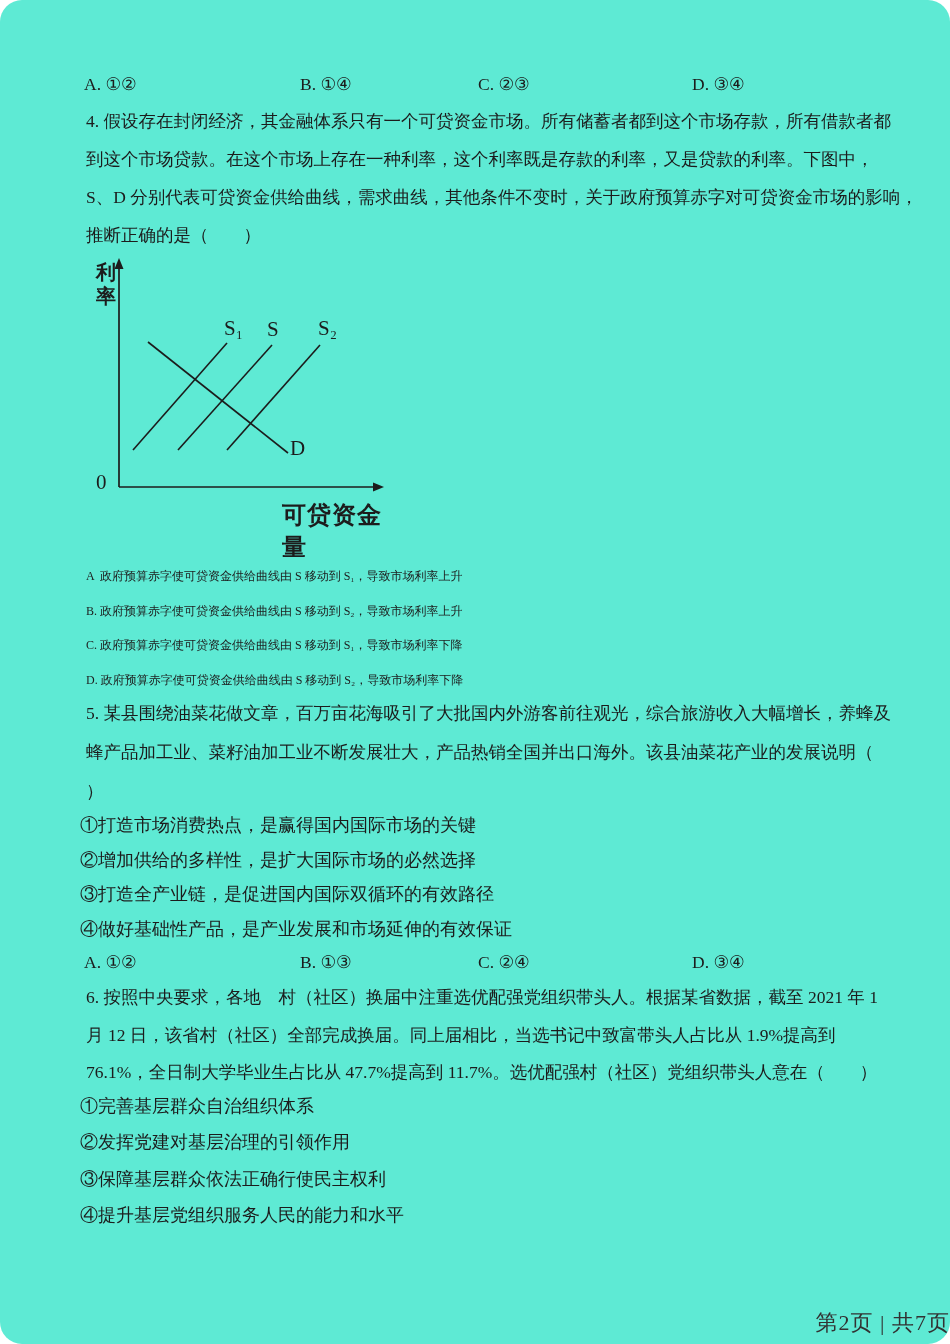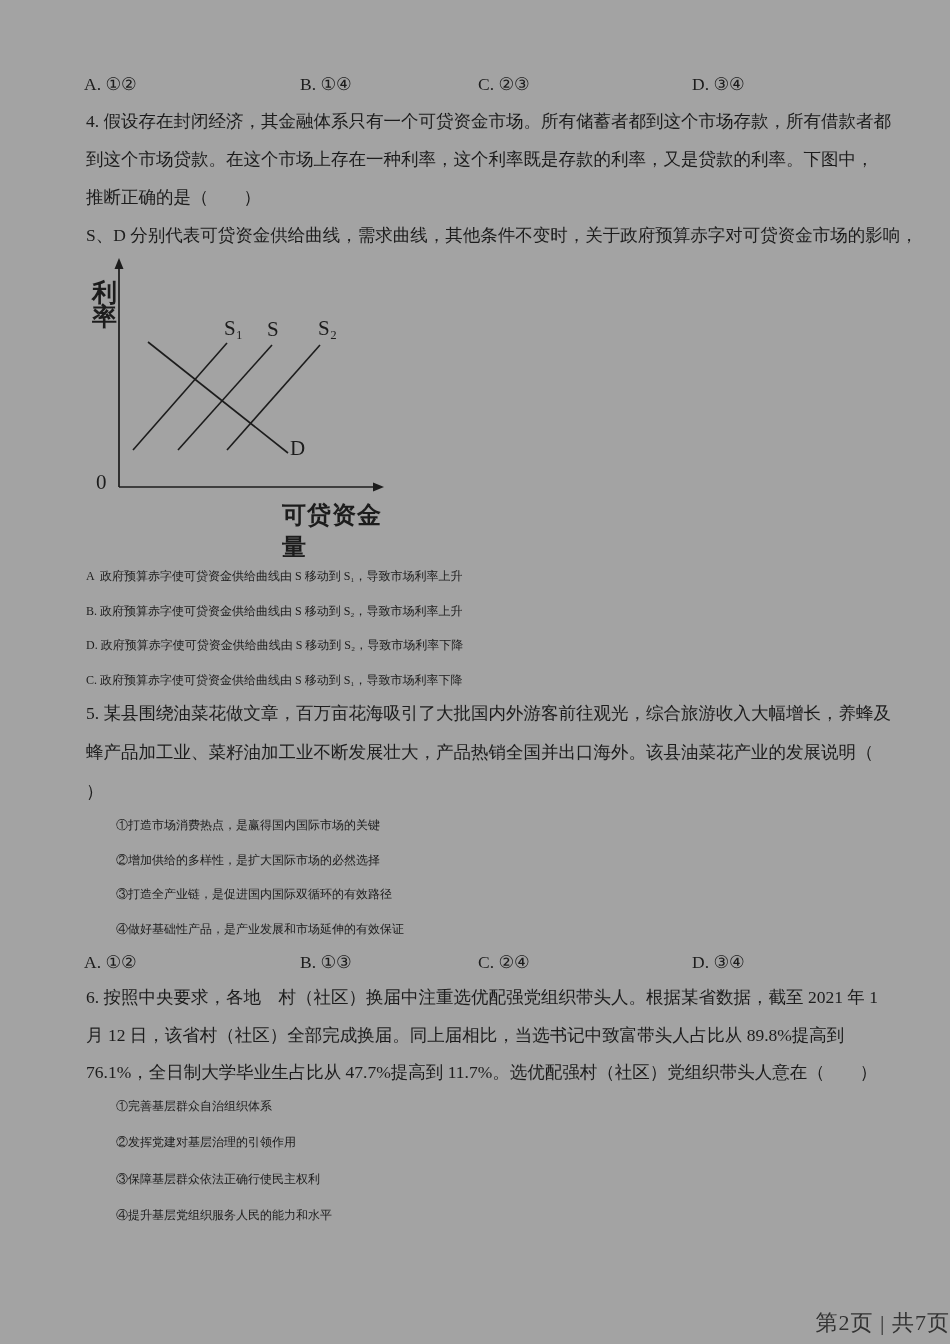--- a/index.html
+++ b/index.html
@@ -1,48 +1,49 @@
 <!DOCTYPE html>
 <html><head>
 <meta charset="utf-8">
 <style>
   html,body{margin:0;padding:0;background:#ffffff;}
   .page{
-    position:relative;width:950px;height:1344px;background:#a3a3a3;
+    position:relative;width:950px;height:1344px;background:#5eead4;
     font-family:"Liberation Serif","DejaVu Serif",serif;color:#1c1c1c;
     overflow:hidden;
+    border-radius:22px;
   }
   .line{white-space:pre;}
   
   .optrow{position:absolute;left:84px;width:820px;height:32px;font-size:17.5px;line-height:32px;white-space:pre;}
   .optcell{position:absolute;top:0;}
   .c0{left:0;}.c1{left:196px;margin-left:20px;}.c2{left:394px;}.c3{left:608px;}
   .row1{top:68px;}
   .row2{top:946px;}
   
   .para{position:absolute;left:86px;width:810px;font-size:17.5px;}
   .q4para{top:102px;}   .q4para .line{line-height:38px;}
   .q5para{top:694px;}   .q5para .line{line-height:39px;}
   .q6para{top:979px;}   .q6para .line{line-height:37.5px;}
   
   .q4opts{position:absolute;left:86px;top:559px;font-size:12px;}
   .q4opts .line{line-height:34.5px;}
   
-  .items{position:absolute;left:80px;font-size:12px;margin-left:36px;}
+  .items{position:absolute;left:80px;font-size:18px;}
   .q5items{top:808px;}  .q5items .line{line-height:34.7px;}
   .q6items{top:1088px;} .q6items .line{line-height:36.4px;}
   
   .graph{position:absolute;left:88px;top:256px;width:312px;height:280px;}
   .graph svg{position:absolute;left:0;top:0;}
   .graph svg .axis{stroke:#1c1c1c;stroke-width:1.7;fill:none;}
   .graph svg .arrow{fill:#1c1c1c;stroke:none;}
   .graph svg .curve{stroke:#1c1c1c;stroke-width:1.6;}
   .glabel{position:absolute;font-size:21px;color:#1c1c1c;}
-  .ylab{left:4px;top:24px;width:24px;font-size:25px;line-height:24px;font-weight:bold;
-        font-family:"Liberation Sans","DejaVu Sans",sans-serif;text-align:left;word-break:break-all;}
+  .ylab{left:4px;top:4px;width:24px;font-size:20px;line-height:24px;font-weight:bold;
+        font-family:"Liberation Sans","DejaVu Sans",sans-serif;text-align:right;word-break:break-all;}
   .origin{left:8px;top:214px;font-size:21px;}
   .xlab{left:194px;top:243px;font-size:24px;font-weight:bold;letter-spacing:1px;
         font-family:"Liberation Sans","DejaVu Sans",sans-serif;}
   .ls1{left:136px;top:60px;text-align:right;}
   .ls {left:179px;top:61px;}
   .ls2{left:230px;top:60px;}
   .ld {left:202px;top:180px;}
   
   .footer{position:absolute;left:0;right:0;top:1308px;text-align:right;
           font-size:22px;letter-spacing:1px;color:#323232;
@@ -56,22 +57,22 @@
   <div class="optrow row1">
     <span class="optcell c0">A. ①②</span>
     <span class="optcell c1">B. ①④</span>
     <span class="optcell c2">C. ②③</span>
     <span class="optcell c3">D. ③④</span>
   </div>
 
   <div class="para q4para">
     <div class="line">4. 假设存在封闭经济，其金融体系只有一个可贷资金市场。所有储蓄者都到这个市场存款，所有借款者都</div>
     <div class="line">到这个市场贷款。在这个市场上存在一种利率，这个利率既是存款的利率，又是贷款的利率。下图中，</div>
+    <div class="line">S、D 分别代表可贷资金供给曲线，需求曲线，其他条件不变时，关于政府预算赤字对可贷资金市场的影响，</div>
     <div class="line">推断正确的是（　　）</div>
-    <div class="line">S、D 分别代表可贷资金供给曲线，需求曲线，其他条件不变时，关于政府预算赤字对可贷资金市场的影响，</div>
   </div>
 
   <div class="graph">
     <svg width="312" height="280" viewBox="0 0 312 280">
       <polygon class="arrow" points="31,2 26.5,13 35.5,13"></polygon>
       <line class="axis" x1="31" y1="10" x2="31" y2="231"></line>
       <line class="axis" x1="31" y1="231" x2="288" y2="231"></line>
       <polygon class="arrow" points="296,231 285,226.5 285,235.5"></polygon>
     <line x1="45" y1="194" x2="139" y2="87" class="curve"></line>
         <line x1="90" y1="194" x2="184" y2="89" class="curve"></line>
@@ -83,22 +84,22 @@
     <div class="glabel xlab">可贷资金量</div>
     <div class="glabel ls1">S₁</div>
     <div class="glabel ls">S</div>
     <div class="glabel ls2">S₂</div>
     <div class="glabel ld">D</div>
   </div>
 
   <div class="q4opts">
     <div class="line">A  政府预算赤字使可贷资金供给曲线由 S 移动到 S₁，导致市场利率上升</div>
     <div class="line">B. 政府预算赤字使可贷资金供给曲线由 S 移动到 S₂，导致市场利率上升</div>
+    <div class="line">C. 政府预算赤字使可贷资金供给曲线由 S 移动到 S₁，导致市场利率下降</div>
     <div class="line">D. 政府预算赤字使可贷资金供给曲线由 S 移动到 S₂，导致市场利率下降</div>
-    <div class="line">C. 政府预算赤字使可贷资金供给曲线由 S 移动到 S₁，导致市场利率下降</div>
   </div>
 
   <div class="para q5para">
     <div class="line">5. 某县围绕油菜花做文章，百万亩花海吸引了大批国内外游客前往观光，综合旅游收入大幅增长，养蜂及</div>
     <div class="line">蜂产品加工业、菜籽油加工业不断发展壮大，产品热销全国并出口海外。该县油菜花产业的发展说明（</div>
     <div class="line">）</div>
   </div>
 
   <div class="items q5items">
     <div class="line">①打造市场消费热点，是赢得国内国际市场的关键</div>
@@ -109,21 +110,21 @@
 
   <div class="optrow row2">
     <span class="optcell c0">A. ①②</span>
     <span class="optcell c1">B. ①③</span>
     <span class="optcell c2">C. ②④</span>
     <span class="optcell c3">D. ③④</span>
   </div>
 
   <div class="para q6para">
     <div class="line">6. 按照中央要求，各地　村（社区）换届中注重选优配强党组织带头人。根据某省数据，截至 2021 年 1</div>
-    <div class="line">月 12 日，该省村（社区）全部完成换届。同上届相比，当选书记中致富带头人占比从 89.8%提高到</div>
+    <div class="line">月 12 日，该省村（社区）全部完成换届。同上届相比，当选书记中致富带头人占比从 1.9%提高到</div>
     <div class="line">76.1%，全日制大学毕业生占比从 47.7%提高到 11.7%。选优配强村（社区）党组织带头人意在（　　）</div>
   </div>
 
   <div class="items q6items">
     <div class="line">①完善基层群众自治组织体系</div>
     <div class="line">②发挥党建对基层治理的引领作用</div>
     <div class="line">③保障基层群众依法正确行使民主权利</div>
     <div class="line">④提升基层党组织服务人民的能力和水平</div>
   </div>
 

